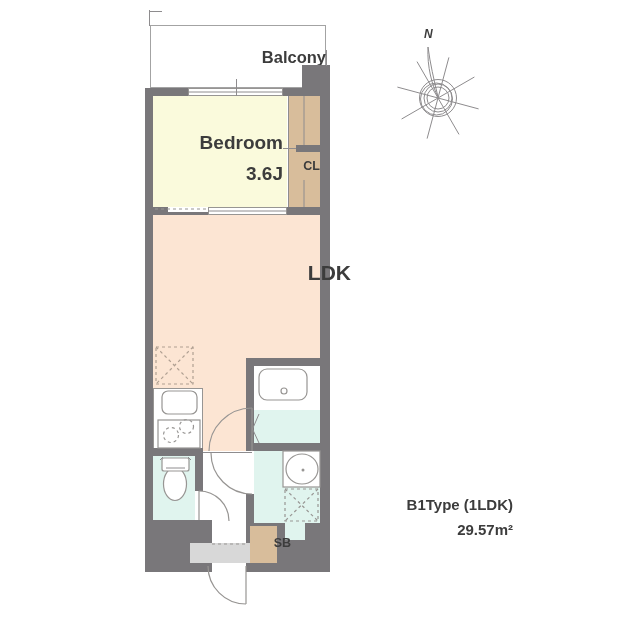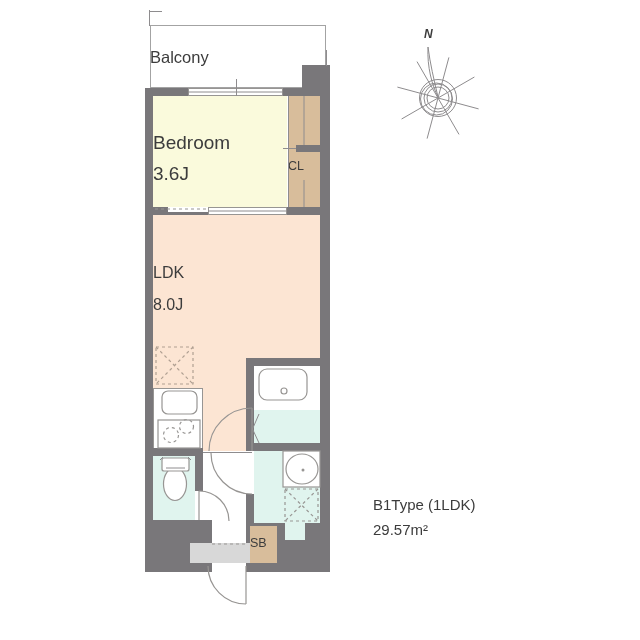--- a/index.html
+++ b/index.html
@@ -9,21 +9,21 @@
     color:var(--text,#3c3c3c);
     -webkit-font-smoothing:antialiased;
   }
   .abs{position:absolute;box-sizing:border-box;}
   .wall{background:var(--wall,#79777a);}
   .bedroom-fill{background:var(--bedroom,#fafadc);}
   .ldk-fill{background:var(--ldk,#fce5d3);}
   .wet-fill{background:var(--wet,#e0f4ee);}
   .storage-fill{background:var(--storage,#d8bd9b);}
   .porch-fill{background:var(--porch,#d8d8d8);}
-  .lbl{text-align:left;line-height:1.0;white-space:nowrap;}
+  .lbl{text-align:right;line-height:1.0;white-space:nowrap;font-weight:bold;}
   .balcony-box{border:1.5px solid #a3a3a3;background:#ffffff;}
   .white-box{background:#ffffff;border:1px solid var(--outline,#979593);}
   svg{position:absolute;left:0;top:0;}
   svg .ol{stroke:var(--outline,#979593);fill:none;stroke-width:1.2;}
   svg .olw{stroke:var(--outline,#979593);fill:#ffffff;stroke-width:1.2;}
   svg .dash{stroke:var(--outline,#979593);fill:none;stroke-width:1.2;stroke-dasharray:3 3;}
   svg .dashw{stroke:#b0a092;fill:none;stroke-width:1.2;stroke-dasharray:3 3;}
   svg .thin{stroke:#8e8c8e;fill:none;stroke-width:1;}
   svg text{fill:var(--text,#3c3c3c);}
 </style>
@@ -48,23 +48,22 @@
   <div>3.6J</div>
 </div>
 <div class="abs lbl" style="left:288px;top:160px;width:32px;font-size:12.5px;">CL</div>
 
 <div class="abs wall" style="left:145px;top:207px;width:23px;height:8px;"></div>
 <div class="abs wall" style="left:168px;top:212px;width:40px;height:6px;"></div>
 <div class="abs white-box" style="left:208px;top:207px;width:79px;height:8px;"></div>
 <div class="abs wall" style="left:287px;top:207px;width:33px;height:13px;"></div>
 
 <div class="abs ldk-fill" style="left:153px;top:215px;width:167px;height:236px;"></div>
-<div class="abs lbl" style="left:153px;top:257px;width:198px;font-size:16px;line-height:32px;padding-left:0;">
+<div class="abs lbl" style="left:153px;top:257px;width:198px;font-size:21px;line-height:32px;padding-left:0;">
   <div>LDK</div>
-  <div>8.0J</div>
 </div>
 
 <div class="abs white-box" style="left:153px;top:388px;width:50px;height:62px;"></div>
 
 <div class="abs wall" style="left:246px;top:358px;width:8px;height:85px;"></div>
 <div class="abs wall" style="left:254px;top:358px;width:66px;height:8px;"></div>
 <div class="abs" style="left:254px;top:366px;width:66px;height:44px;background:#ffffff;"></div>
 <div class="abs wet-fill" style="left:254px;top:410px;width:66px;height:33px;"></div>
 <div class="abs wall" style="left:246px;top:443px;width:74px;height:8px;"></div>
 

